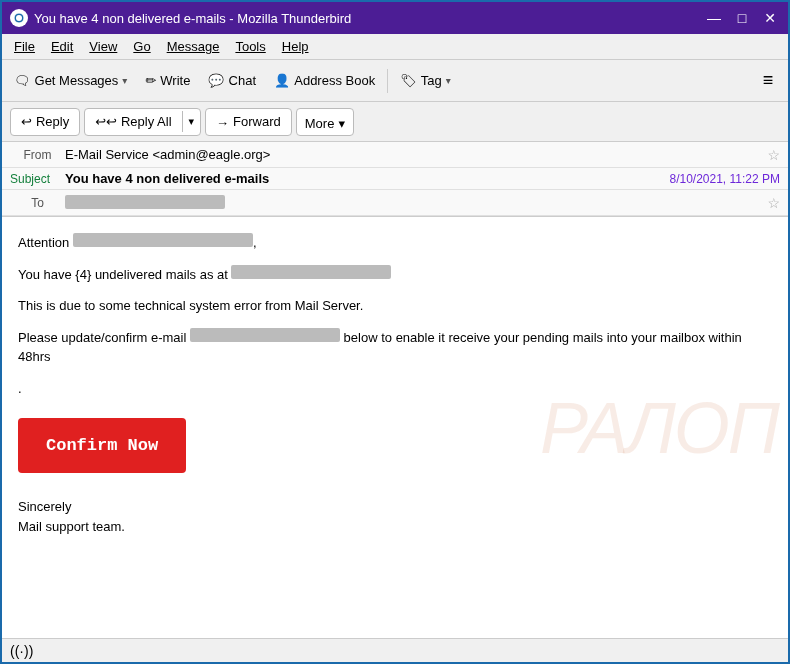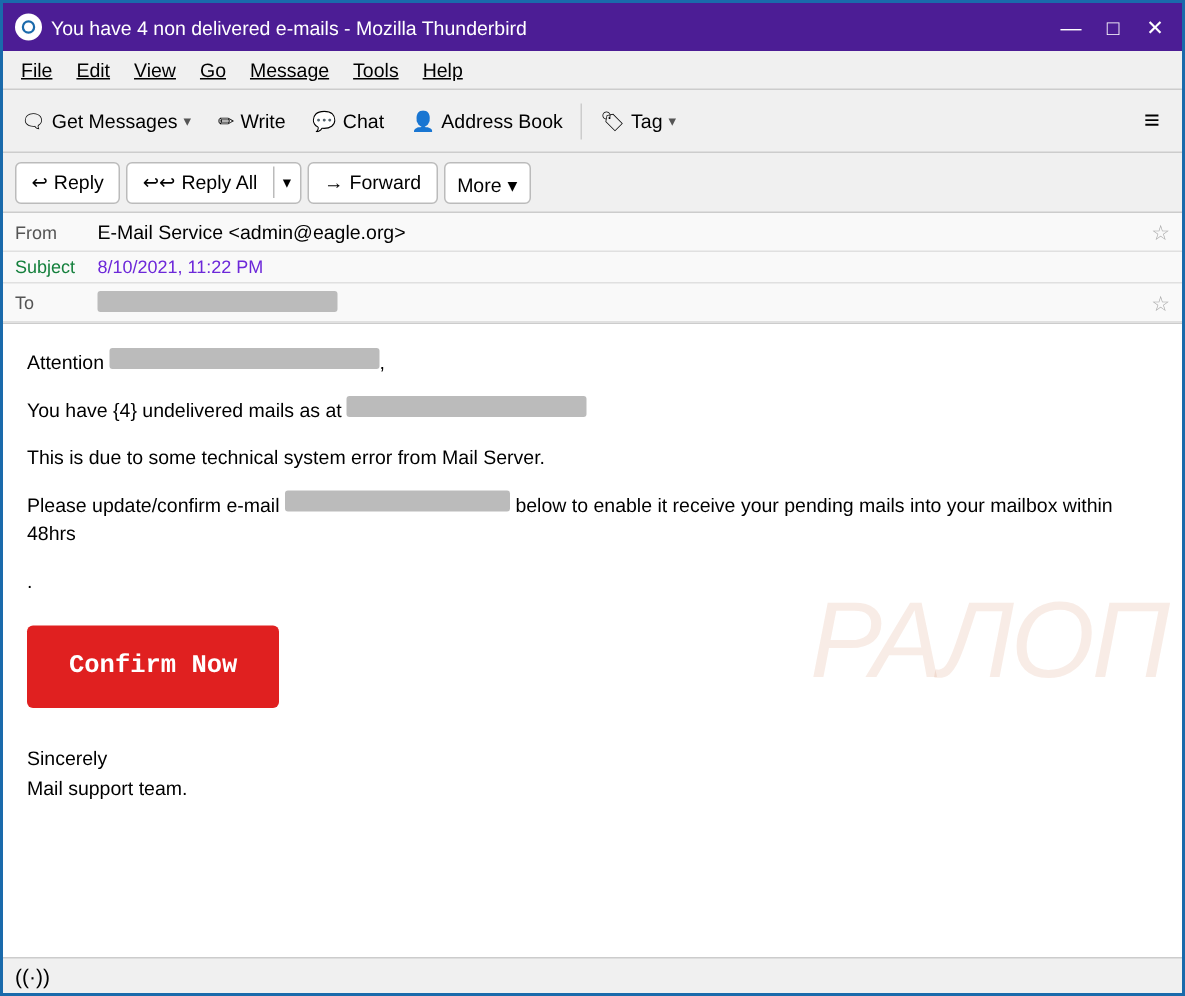--- a/index.html
+++ b/index.html
@@ -200,20 +200,21 @@
       align-items: center;
       padding: 3px 8px;
       border-bottom: 1px solid #e0e0e0;
       min-height: 26px;
     }
     .email-field-label {
       color: #555;
       font-size: 12px;
       width: 55px;
       flex-shrink: 0;
+      text-align: center;
     }
     .email-field-value {
       font-size: 13px;
       flex: 1;
     }
     .email-field-star {
       color: #aaa;
       font-size: 14px;
       cursor: pointer;
     }
@@ -384,20 +385,21 @@
   </div>
 
   <div class="email-header-area">
     <div class="email-field">
       <span class="email-field-label">From</span>
       <span class="email-field-value">E-Mail Service &lt;admin@eagle.org&gt;</span>
       <span class="email-field-star">☆</span>
     </div>
     <div class="subject-row">
       <span class="subject-label">Subject</span>
+      <span class="subject-value">You have 4 non delivered e-mails</span>
       <span class="subject-date">8/10/2021, 11:22 PM</span>
     </div>
     <div class="email-field">
       <span class="email-field-label">To</span>
       <span class="email-field-value">
         <span class="blurred-text" style="width:160px; height:14px;">&nbsp;</span>
       </span>
       <span class="email-field-star">☆</span>
     </div>
   </div>

